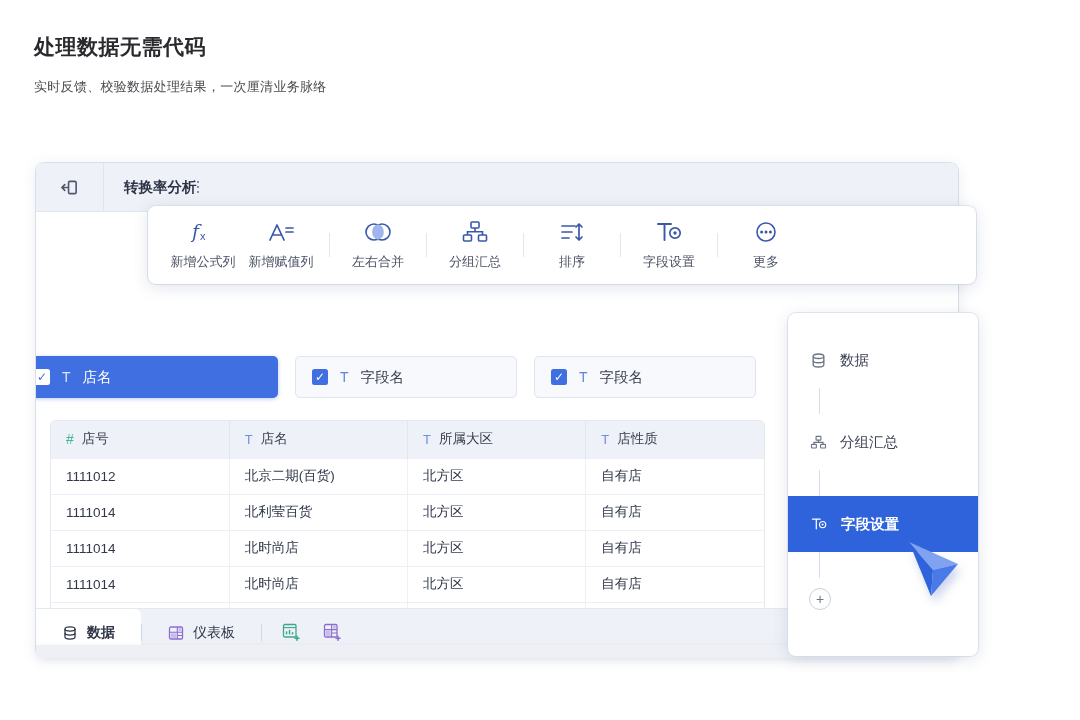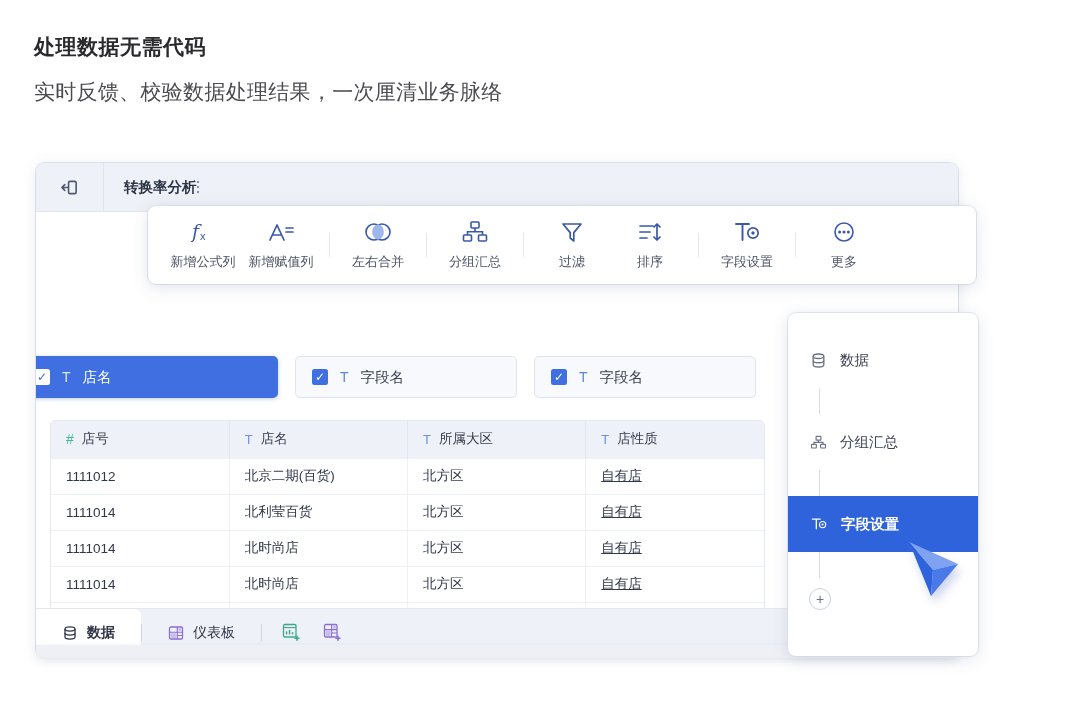--- a/index.html
+++ b/index.html
@@ -12,21 +12,21 @@
   .page { position: relative; width: 1080px; height: 720px; }
 
   
   .heading-title {
     position: absolute; left: 34px; top: 33px;
     font-size: 21px; font-weight: bold; color: #2a2a2e;
     letter-spacing: .5px;
   }
   .heading-sub {
     position: absolute; left: 34px; top: 78px;
-    font-size: 21px; color: #4a4a4f; letter-spacing: .3px;
+    font-size: 13px; color: #4a4a4f; letter-spacing: .3px;
   }
 
   
   .app-card {
     position: absolute; left: 36px; top: 163px;
     width: 922px; height: 493px;
     background: #ffffff;
     border-radius: 8px;
     box-shadow: 0 2px 14px rgba(80,100,140,.13), 0 0 0 1px rgba(200,210,226,.55);
     overflow: hidden;
@@ -112,21 +112,21 @@
   .hd { display: flex; align-items: center; gap: 8px; }
   .ic-num { color: #3fb8a0; font-size: 14px; }
   .ic-txt { color: #6c8fe0; font-size: 13px; }
   tbody td {
     height: 36px; font-size: 13.5px; color: #30384a;
     padding-left: 15px;
     border-top: 1px solid #edf0f5;
     border-right: 1px solid #edf0f5;
     background: #ffffff;
   }
-  tbody td:last-child { border-right: none; text-decoration: underline; }
+  tbody td:last-child { border-right: none; }
 
   
   .bottom-tabs {
     position: absolute; left: 0; bottom: 0; width: 100%; height: 48px;
     background: #eef1f7; border-top: 1px solid #e4e8f0;
     display: flex; align-items: stretch;
   }
   .btab {
     display: flex; align-items: center; gap: 9px;
     padding: 0 26px; font-size: 14px; color: #2f3648;
@@ -385,28 +385,20 @@
           <rect x="2.5" y="16" width="8" height="6" rx="1" fill="none" stroke="#3a58a8" stroke-width="1.6"></rect>
           <rect x="17.5" y="16" width="8" height="6" rx="1" fill="none" stroke="#3a58a8" stroke-width="1.6"></rect>
           <path d="M14 9v3.8M6.5 16v-3.2h15V16" fill="none" stroke="#3a58a8" stroke-width="1.6"></path>
         </svg>
       </span>
       <span class="tb-lbl">分组汇总</span>
     </div>
 
     <div class="tb-div"></div>
 
-    <div class="tb-item">
-      <span class="tb-ico">
-        <svg width="26" height="26" viewBox="0 0 26 26">
-          <path d="M4 5h18l-7.2 8.6V22L11.2 19v-5.4z" fill="none" stroke="#3a58a8" stroke-width="1.7" stroke-linejoin="round"></path>
-        </svg>
-      </span>
-      <span class="tb-lbl">过滤</span>
-    </div>
 
     <div class="tb-item">
       <span class="tb-ico">
         <svg width="28" height="26" viewBox="0 0 28 26">
           <path d="M4 7h13M4 13h10M4 19h7" stroke="#3a58a8" stroke-width="1.7" stroke-linecap="round"></path>
           <path d="M21 5v16M18 8l3-3 3 3M18 18l3 3 3-3" fill="none" stroke="#3a58a8" stroke-width="1.7" stroke-linecap="round" stroke-linejoin="round"></path>
         </svg>
       </span>
       <span class="tb-lbl">排序</span>
     </div>

